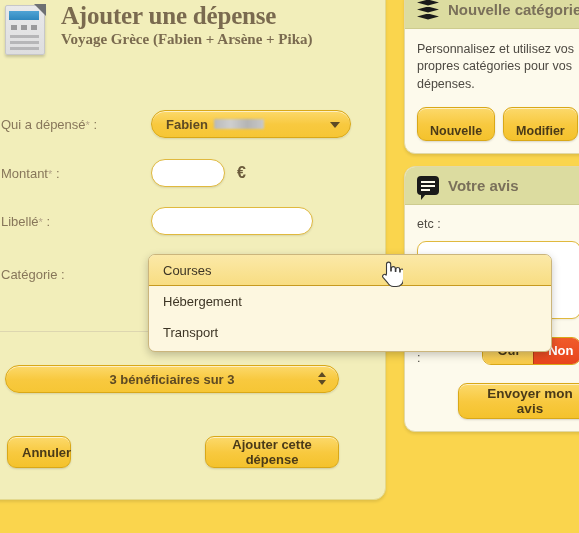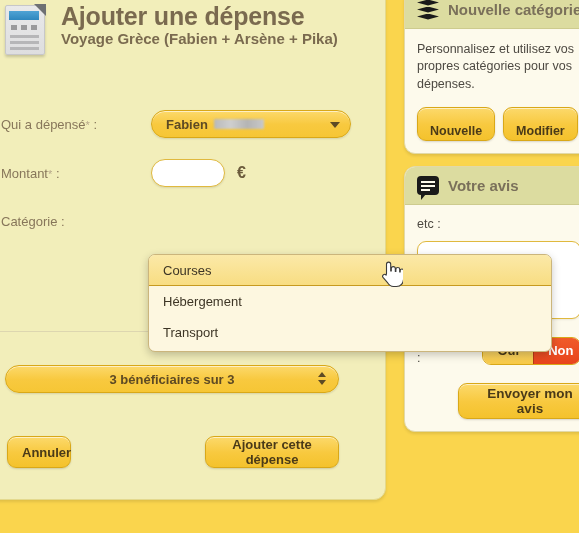--- a/index.html
+++ b/index.html
@@ -30,20 +30,21 @@
   }
 
   .lp-header {
     position: absolute;
     left: 14px;
     top: 12px;
     width: 372px;
     display: flex;
     align-items: flex-start;
     gap: 12px;
+    font-family: Liberation Serif, serif;
   }
 
   .doc-icon {
     width: 48px;
     height: 56px;
     flex: 0 0 48px;
     position: relative;
     margin-top: 2px;
   }
   .doc-icon .sheet {
@@ -428,20 +429,27 @@
 
     <div class="row row-montant">
       <div class="row-label">
         <span>Montant</span><span class="req">*</span>
         <span>:</span>
       </div>
       <input class="white-input inp-montant" type="text" value="" style="">
       <span class="euro">€</span>
     </div>
 
+    <div class="row row-libelle">
+      <div class="row-label">
+        <span>Libellé</span><span class="req">*</span>
+        <span>:</span>
+      </div>
+      <input class="white-input inp-libelle" type="text" value="" style="">
+    </div>
 
     <div class="row row-categorie">
       <div class="row-label">Catégorie :</div>
     </div>
 
 
   </div>
 
   <div class="divider"></div>
 

